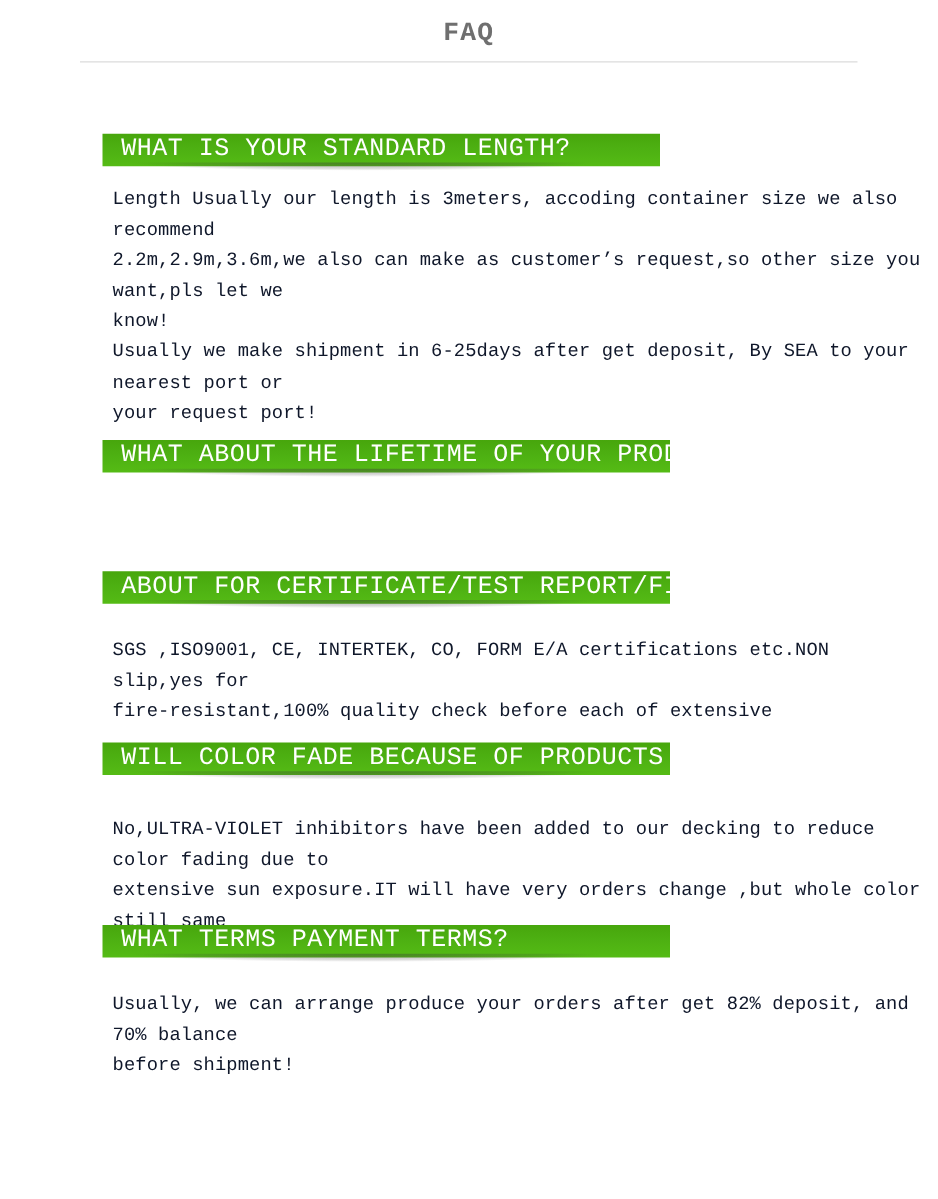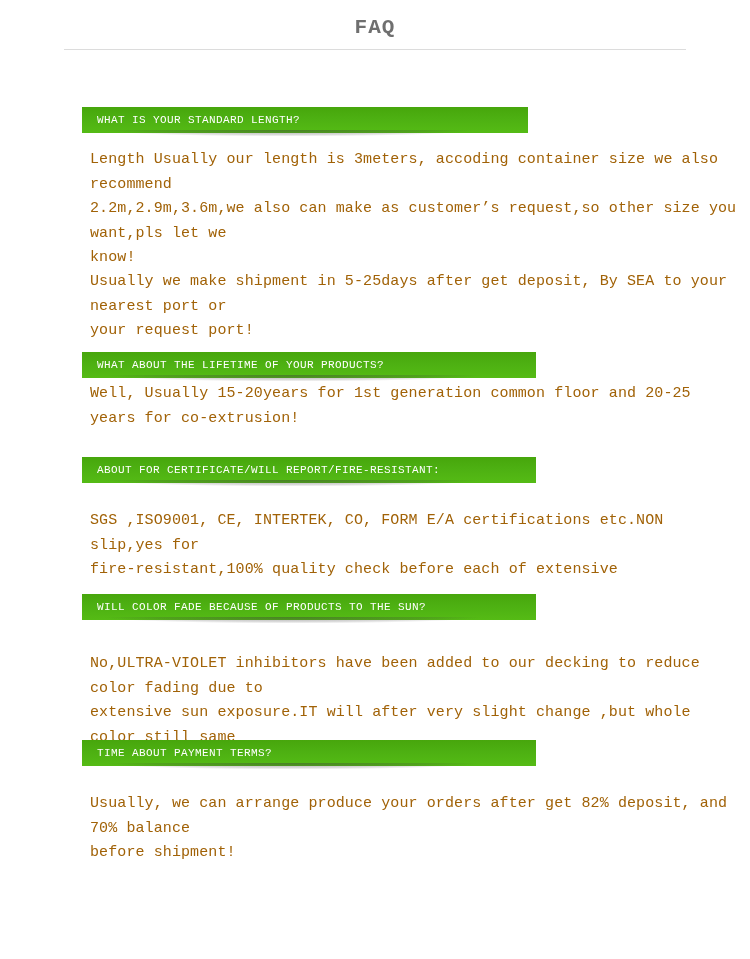--- a/index.html
+++ b/index.html
@@ -30,21 +30,21 @@
     width: 622px;
     height: 0;
     border-top: 1px solid #dcdcdc;
   }
   .q-bar {
     position: absolute;
     left: 82px;
     height: 26px;
     background: linear-gradient(180deg, #47a60c 0%, #4db012 45%, #55bb15 100%);
     color: #ffffff;
-    font-size: 11px;
+    font-size: 20px;
     letter-spacing: 0.4px;
     line-height: 26px;
     padding-left: 15px;
     white-space: nowrap;
     z-index: 2;
   }
   .q-bar::after {
     content: "";
     position: absolute;
     left: -12px;
@@ -52,21 +52,21 @@
     top: 100%;
     margin-top: -3px;
     height: 14px;
     background: radial-gradient(ellipse 52% 62% at 46% 0%, rgba(60,60,60,0.45), rgba(60,60,60,0.18) 55%, rgba(0,0,0,0) 75%);
     z-index: -1;
   }
   .answer {
     position: absolute;
     left: 90px;
     width: 652px;
-    color: #a16207;
+    color: #0f172a;
     font-size: 15px;
     line-height: 24.5px;
     letter-spacing: 0.1px;
     white-space: pre-line;
   }
 </style>
 </head>
 <body>
 
 <div class="page">
@@ -74,39 +74,38 @@
   <div class="page-title">FAQ</div>
   <div class="title-divider"></div>
 
   <div class="q-bar" style="top:107px; width:446px;">
     <span>WHAT IS YOUR STANDARD LENGTH?</span>
   </div>
   <div class="answer" style="top:148px;">Length Usually our length is 3meters, accoding container size we also recommend
 2.2m,2.9m,3.6m,we also can make as customer’s request,so other size you want,pls let we
 know!</div>
 
-  <div class="answer" style="top:270px;">Usually we make shipment in 5-25days after get deposit, By SEA to your nearest port or
+  <div class="answer" style="top:270px;">Usually we make shipment in 6-25days after get deposit, By SEA to your nearest port or
 your request port!</div>
 
   <div class="q-bar" style="top:352px; width:454px;">
     <span>WHAT ABOUT THE LIFETIME OF YOUR PRODUCTS?</span>
   </div>
-  <div class="answer" style="top:382px;">Well, Usually 15-20years for 1st generation common floor and 20-25 years for co-extrusion!</div>
 
   <div class="q-bar" style="top:457px; width:454px;">
-    <span>ABOUT FOR CERTIFICATE/WILL REPORT/FIRE-RESISTANT:</span>
+    <span>ABOUT FOR CERTIFICATE/TEST REPORT/FIRE-RESISTANT:</span>
   </div>
   <div class="answer" style="top:509px;">SGS ,ISO9001, CE, INTERTEK, CO, FORM E/A certifications etc.NON slip,yes for
 fire-resistant,100% quality check before each of extensive</div>
 
   <div class="q-bar" style="top:594px; width:454px;">
     <span>WILL COLOR FADE BECAUSE OF PRODUCTS TO THE SUN?</span>
   </div>
   <div class="answer" style="top:652px;">No,ULTRA-VIOLET inhibitors have been added to our decking to reduce color fading due to
-extensive sun exposure.IT will after very slight change ,but whole color still same</div>
+extensive sun exposure.IT will have very orders change ,but whole color still same</div>
 
   <div class="q-bar" style="top:740px; width:454px;">
-    <span>TIME ABOUT PAYMENT TERMS?</span>
+    <span>WHAT TERMS PAYMENT TERMS?</span>
   </div>
   <div class="answer" style="top:792px;">Usually, we can arrange produce your orders after get 82% deposit, and 70% balance
 before shipment!</div>
 
 </div>
 
 </body></html>

